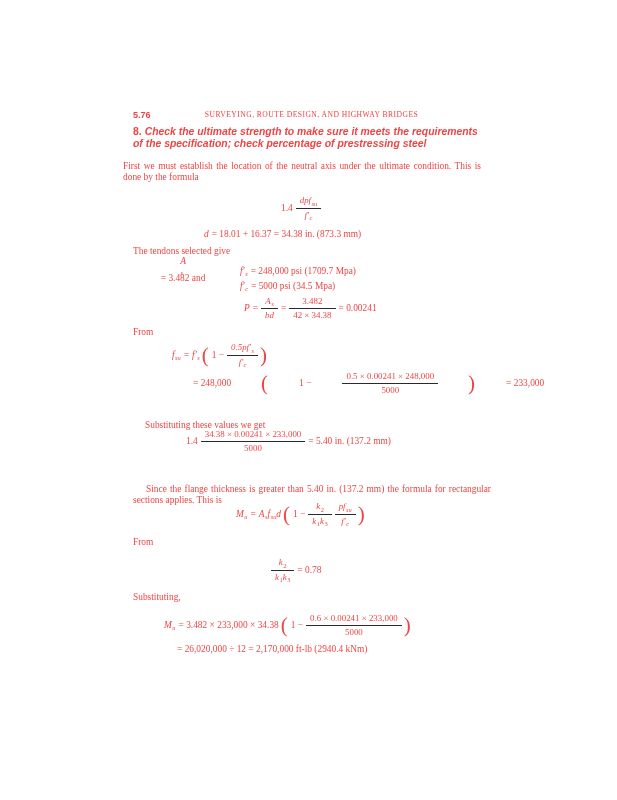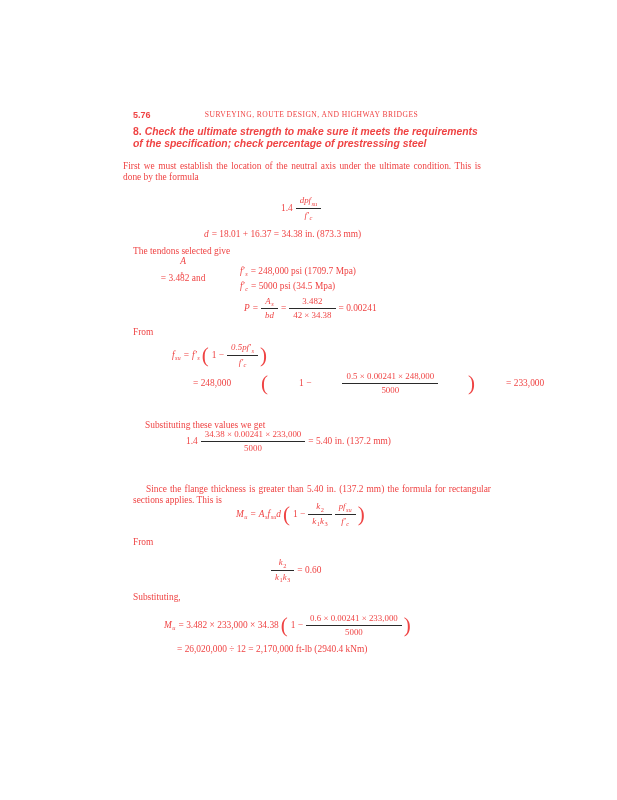--- a/index.html
+++ b/index.html
@@ -174,21 +174,21 @@
     <span class="bigp">)</span>
   </div>
 
   <div class="blk label" id="given">From</div>
 
   <div class="fline" id="f7">
     <span class="frac">
       <span class="fnum"><span class="it">k</span><span class="sb">2</span></span>
       <span class="fden"><span class="it">k</span><span class="sb">1</span><span class="it">k</span><span class="sb">3</span></span>
     </span>
-    <span class="tok">= 0.60</span>
+    <span class="tok">= 0.78</span>
   </div>
 
   <div class="blk label" id="subst2">Substituting,</div>
 
   <div class="fline" id="f8a">
     <span class="it">M</span><span class="sb sbi">u</span>
     <span class="tok">= 3.482 × 233,000 × 34.38</span>
     <span class="bigp">(</span>
     <span class="tok">1 −</span>
     <span class="frac">

